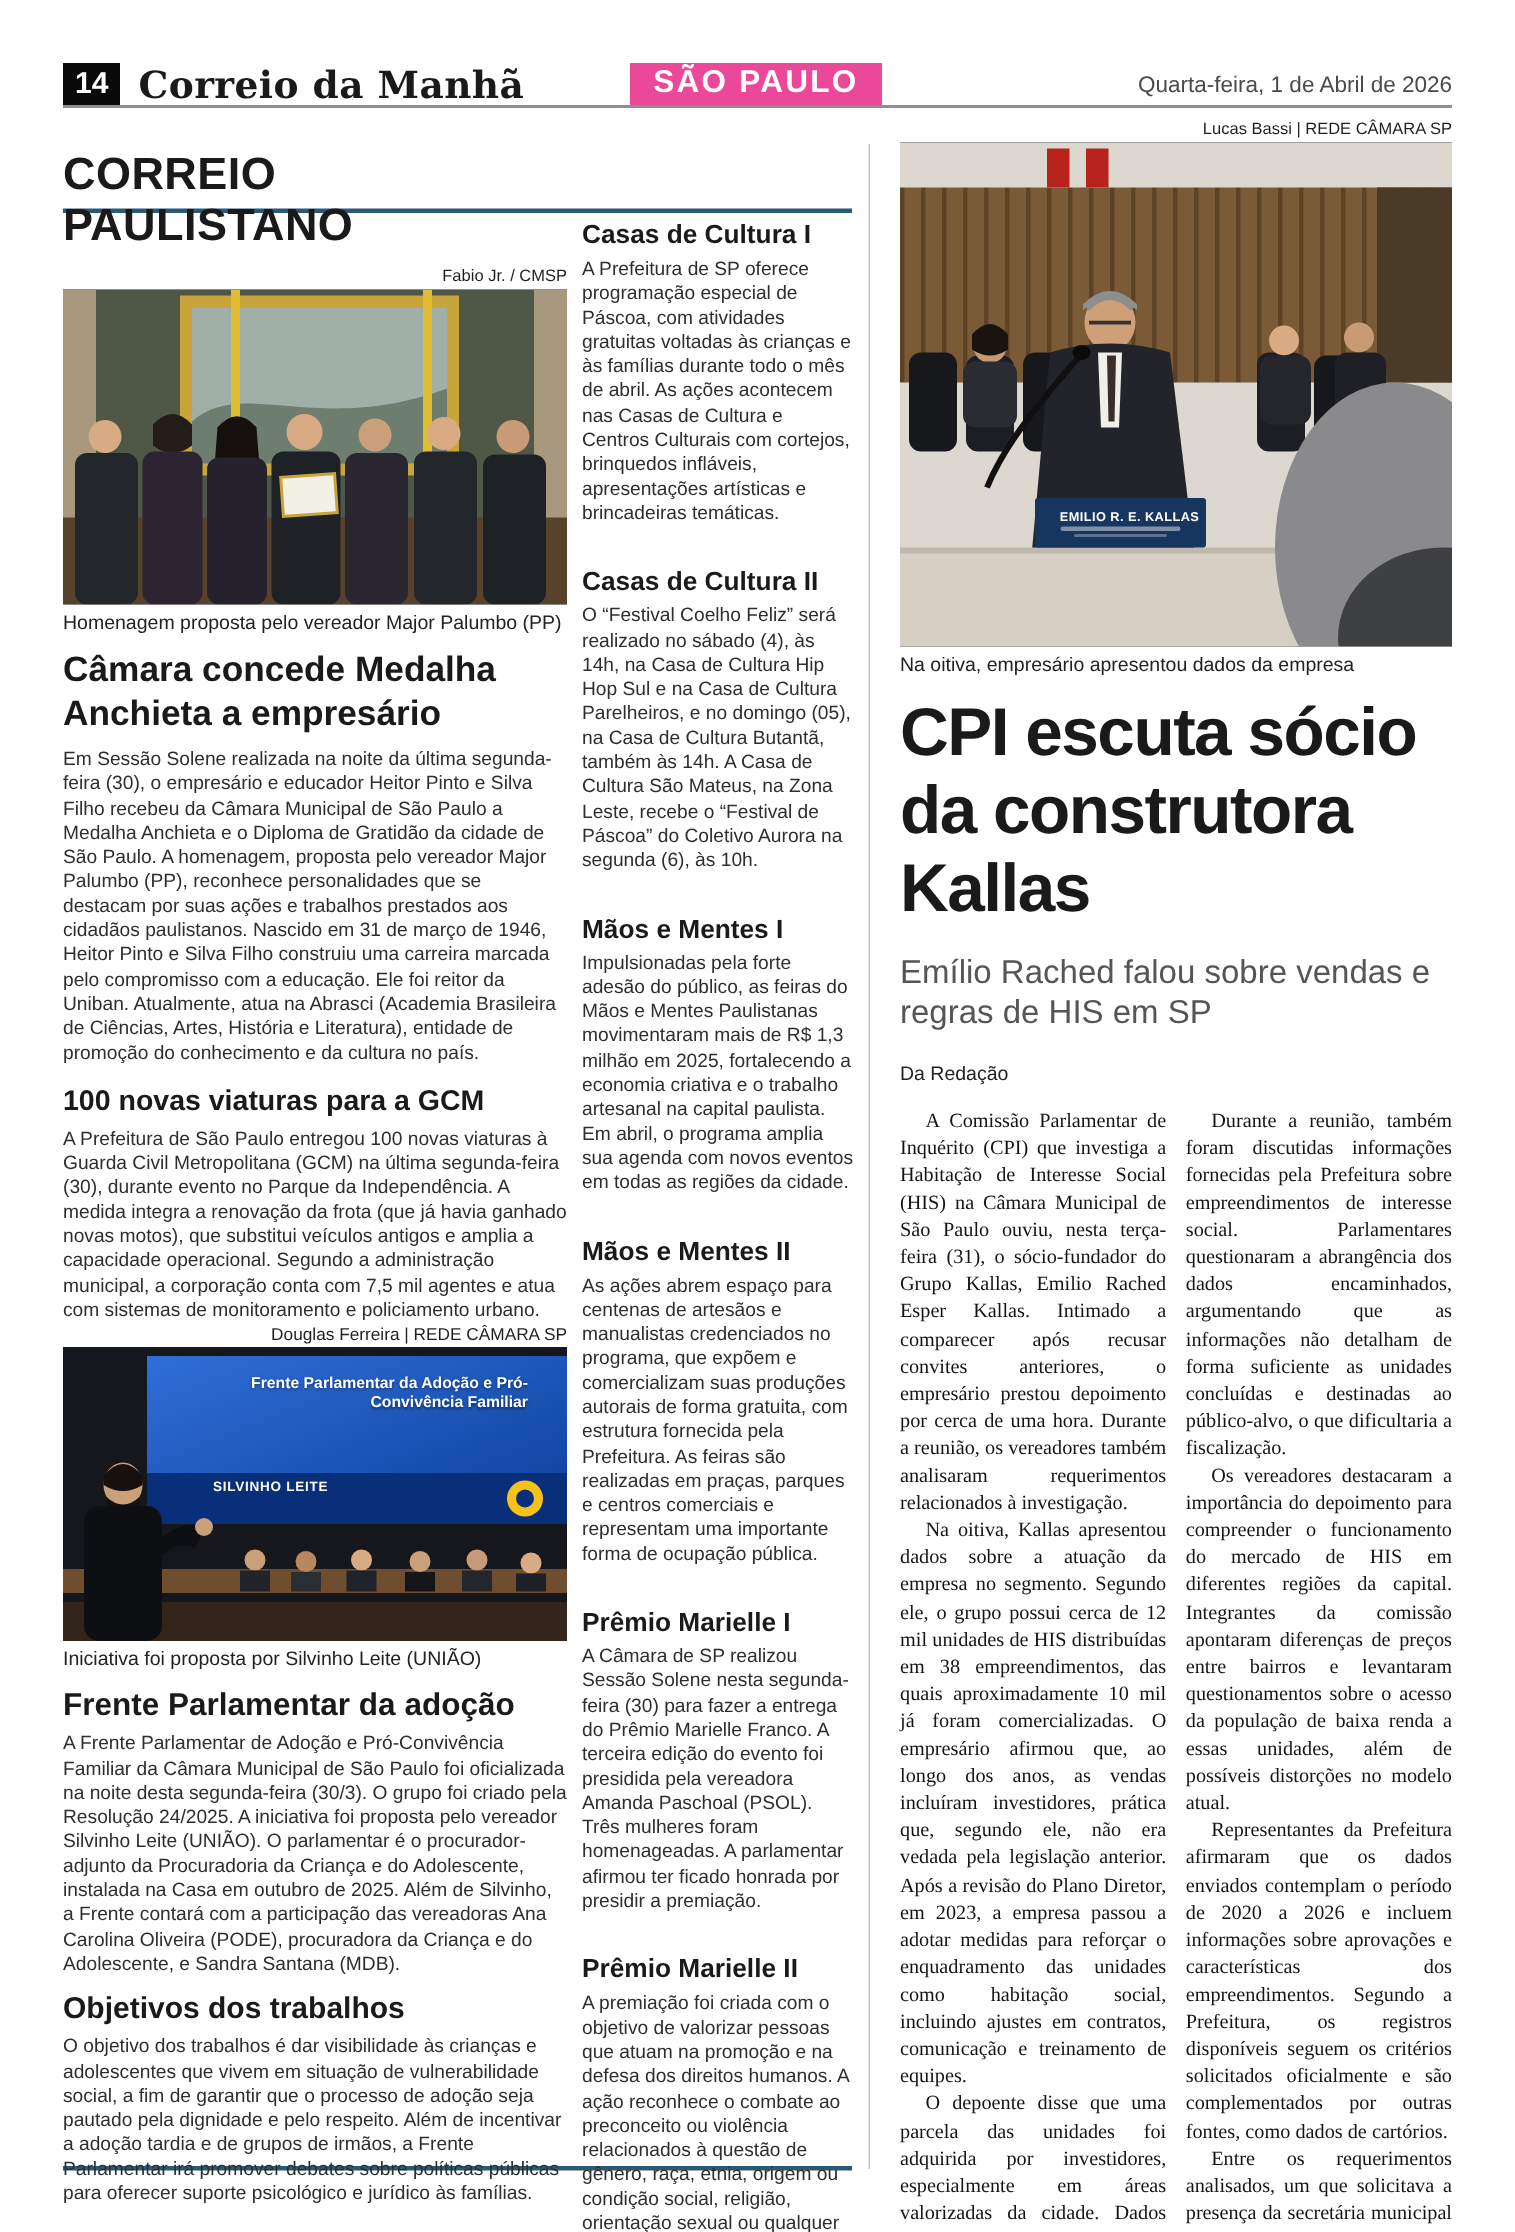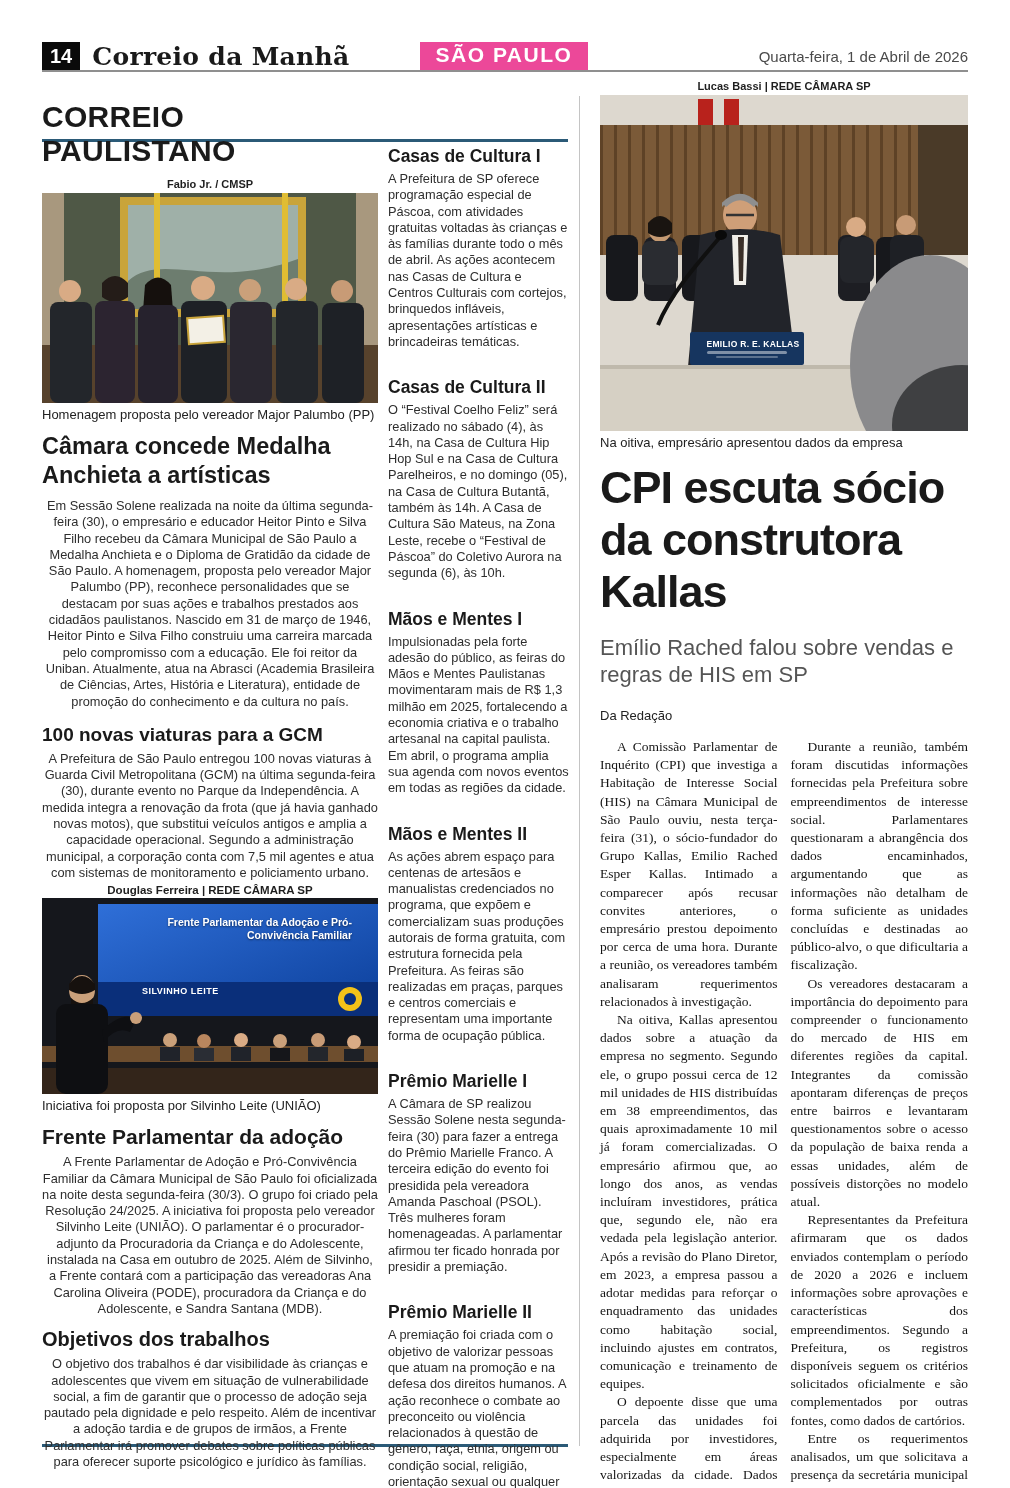--- a/index.html
+++ b/index.html
@@ -8,34 +8,34 @@
   .page{ position:relative; width:1010px; height:1488px; margin:0 auto; background:#ffffff; overflow:hidden; color:var(--ink); }
 
   
   .header{ position:absolute; left:42px; right:42px; top:42px; height:30px; border-bottom:2px solid #8f8f8f; display:flex; align-items:center; }
   .pagenum-box{ background:#0a0a0a; color:#fff; font-weight:700; font-size:20px; line-height:28px; padding:0 8px; height:28px; }
   .masthead{ font-family:"DejaVu Serif", serif; font-weight:700; font-size:25px; margin-left:12px; letter-spacing:.3px; white-space:nowrap; }
   .section-banner{ background:#ec4899; color:#fff; font-weight:700; font-size:21px; letter-spacing:1.5px; padding:1px 16px 3px; margin-left:70px; white-space:nowrap; }
   .edition-date{ margin-left:auto; font-size:15px; color:#4a4a4a; }
 
   
-  .credit{ font-size:11px; font-weight:700; color:#1f1f1f; text-align:center; }
+  .credit{ font-size:11px; font-weight:400; color:#1f1f1f; text-align:right; }
   .caption{ font-size:13px; color:#222; padding:4px 0 2px; }
   .photo{ position:relative; width:100%; overflow:hidden; background:#333; }
   .photo svg{ display:block; width:100%; height:100%; }
   .rule{ position:absolute; height:3px; background:var(--accent); }
   .divider-v{ position:absolute; width:1px; background:#c4c4c4; }
 
   
   .left-col{ position:absolute; left:42px; top:100px; width:336px; }
   .section-title{ font-size:30px; font-weight:800; letter-spacing:.3px; line-height:34px; }
   .left-col .credit{ margin-top:10px; }
   .photo1{ height:210px; margin-top:3px; }
   .headline-md{ font-size:23.5px; line-height:29px; font-weight:700; margin-top:8px; }
-  .body-sans{ font-size:12.8px; line-height:16.3px; color:var(--body); margin-top:8px; hyphens:auto;text-align:center; }
+  .body-sans{ font-size:12.8px; line-height:16.3px; color:var(--body); margin-top:8px; hyphens:auto; }
   .headline-sm{ font-size:19px; line-height:23px; font-weight:700; margin-top:13px; }
   .headline-sm2{ font-size:21px; line-height:25px; font-weight:700; margin-top:9px; }
   .left-col .credit2{ margin-top:3px; font-size:11.5px; }
   .photo2{ height:196px; margin-top:2px; }
 
   
   .screen-title{ position:absolute; left:95px; top:18px; width:215px; color:#fff; font-weight:700; font-size:10.5px; line-height:13px; text-align:right; text-shadow:0 1px 2px rgba(0,0,0,.5); }
   .screen-name{ position:absolute; left:100px; top:88px; color:#fff; font-weight:700; font-size:9px; letter-spacing:.5px; }
 
   
@@ -106,21 +106,21 @@
         <circle cx="208" cy="97" r="11" fill="#caa07a"></circle>
           <rect x="188" y="109" width="42" height="101" rx="8" fill="#2a2730"></rect>
         <circle cx="254" cy="96" r="11" fill="#d9ab85"></circle>
           <rect x="234" y="108" width="42" height="102" rx="8" fill="#23262b"></rect>
         <circle cx="300" cy="98" r="11" fill="#c89b76"></circle>
           <rect x="280" y="110" width="42" height="100" rx="8" fill="#1e2126"></rect>
       </svg>
     </div>
     <div class="caption">Homenagem proposta pelo vereador Major Palumbo (PP)</div>
 
-    <h2 class="headline-md">Câmara concede Medalha Anchieta a artísticas</h2>
+    <h2 class="headline-md">Câmara concede Medalha Anchieta a empresário</h2>
     <p class="body-sans">Em Sessão Solene realizada na noite da última segunda-feira (30), o empresário e educador Heitor Pinto e Silva Filho recebeu da Câmara Municipal de São Paulo a Medalha Anchieta e o Diploma de Gratidão da cidade de São Paulo. A homenagem, proposta pelo vereador Major Palumbo (PP), reconhece personalidades que se destacam por suas ações e trabalhos prestados aos cidadãos paulistanos. Nascido em 31 de março de 1946, Heitor Pinto e Silva Filho construiu uma carreira marcada pelo compromisso com a educação. Ele foi reitor da Uniban. Atualmente, atua na Abrasci (Academia Brasileira de Ciências, Artes, História e Literatura), entidade de promoção do conhecimento e da cultura no país.</p>
 
     <h3 class="headline-sm">100 novas viaturas para a GCM</h3>
     <p class="body-sans" style="margin-top:5px;">A Prefeitura de São Paulo entregou 100 novas viaturas à Guarda Civil Metropolitana (GCM) na última segunda-feira (30), durante evento no Parque da Independência. A medida integra a renovação da frota (que já havia ganhado novas motos), que substitui veículos antigos e amplia a capacidade operacional. Segundo a administração municipal, a corporação conta com 7,5 mil agentes e atua com sistemas de monitoramento e policiamento urbano.</p>
 
     <div class="credit credit2">Douglas Ferreira | REDE CÂMARA SP</div>
 
     <div class="photo photo2">
       <svg viewBox="0 0 336 196" preserveAspectRatio="none">
         <defs>

